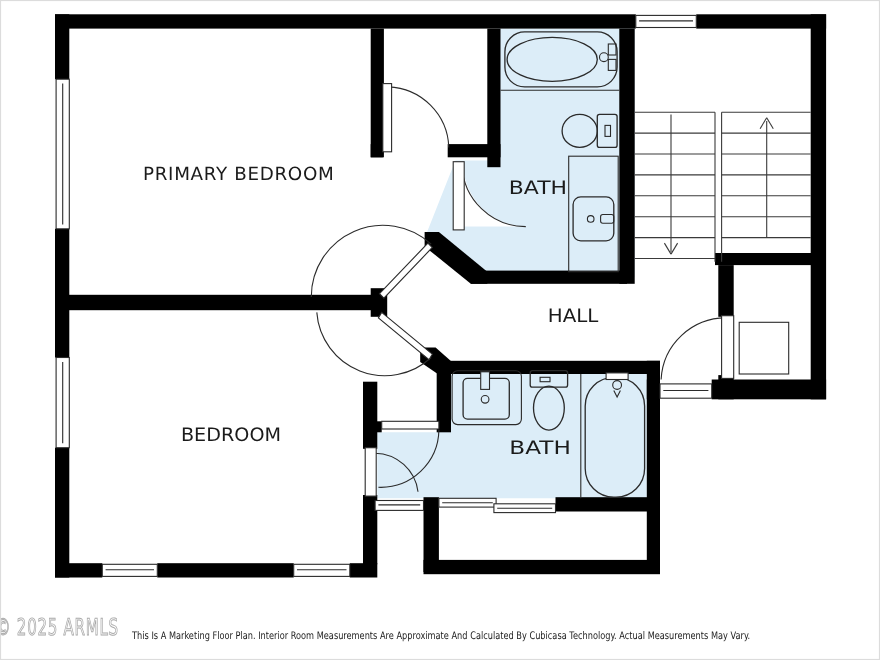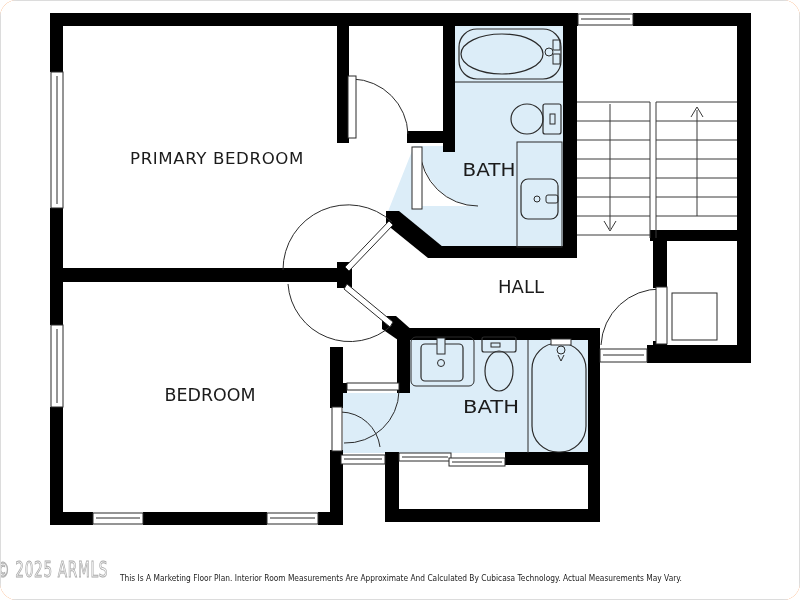--- a/index.html
+++ b/index.html
@@ -1,17 +1,17 @@
 <!DOCTYPE html>
 <html><head>
 <meta charset="utf-8">
 <style>
   html,body{margin:0;padding:0;background:#ffffff;}
   .page{position:relative;width:800px;height:600px;background:#f97316;overflow:hidden;
-        font-family:"DejaVu Sans","Liberation Sans",sans-serif;border-radius:17px;}
+        font-family:"DejaVu Sans","Liberation Sans",sans-serif;}
   svg{display:block}
   text{font-family:"DejaVu Sans","Liberation Sans",sans-serif;}
   .room-label{fill:#1b1b1b;}
   .watermark{fill:#fcfcfc;stroke:#a9a9a9;stroke-width:0.9px;}
   .disclaimer{fill:#1b1b1b;}
 </style>
 </head>
 <body>
 
 <div class="page">

